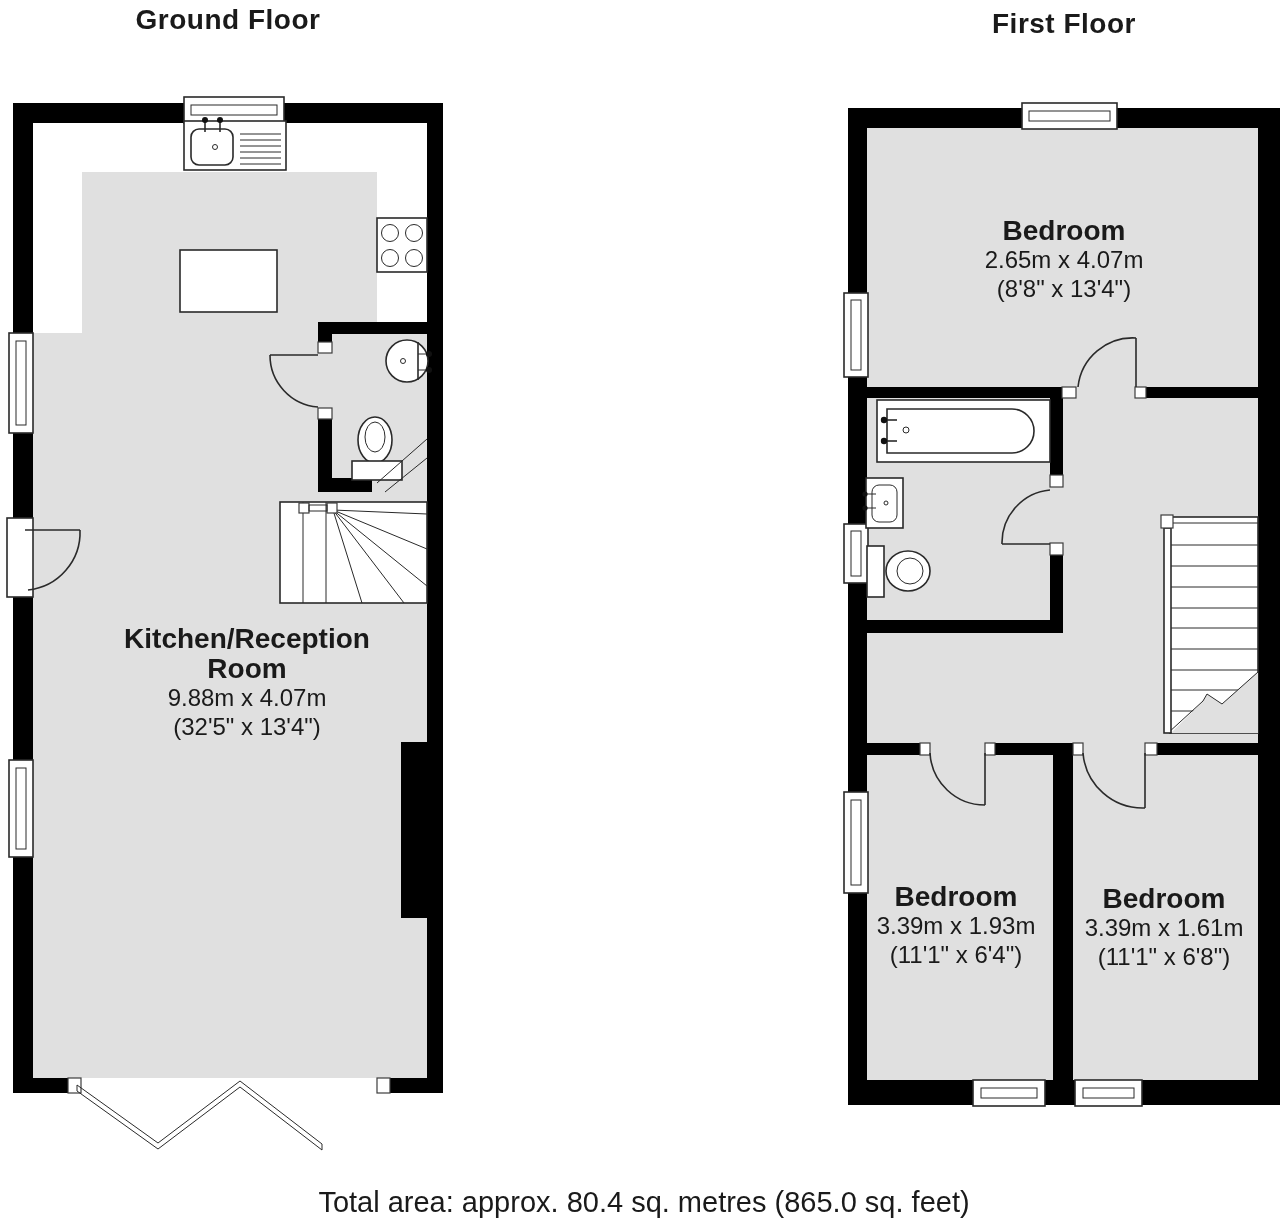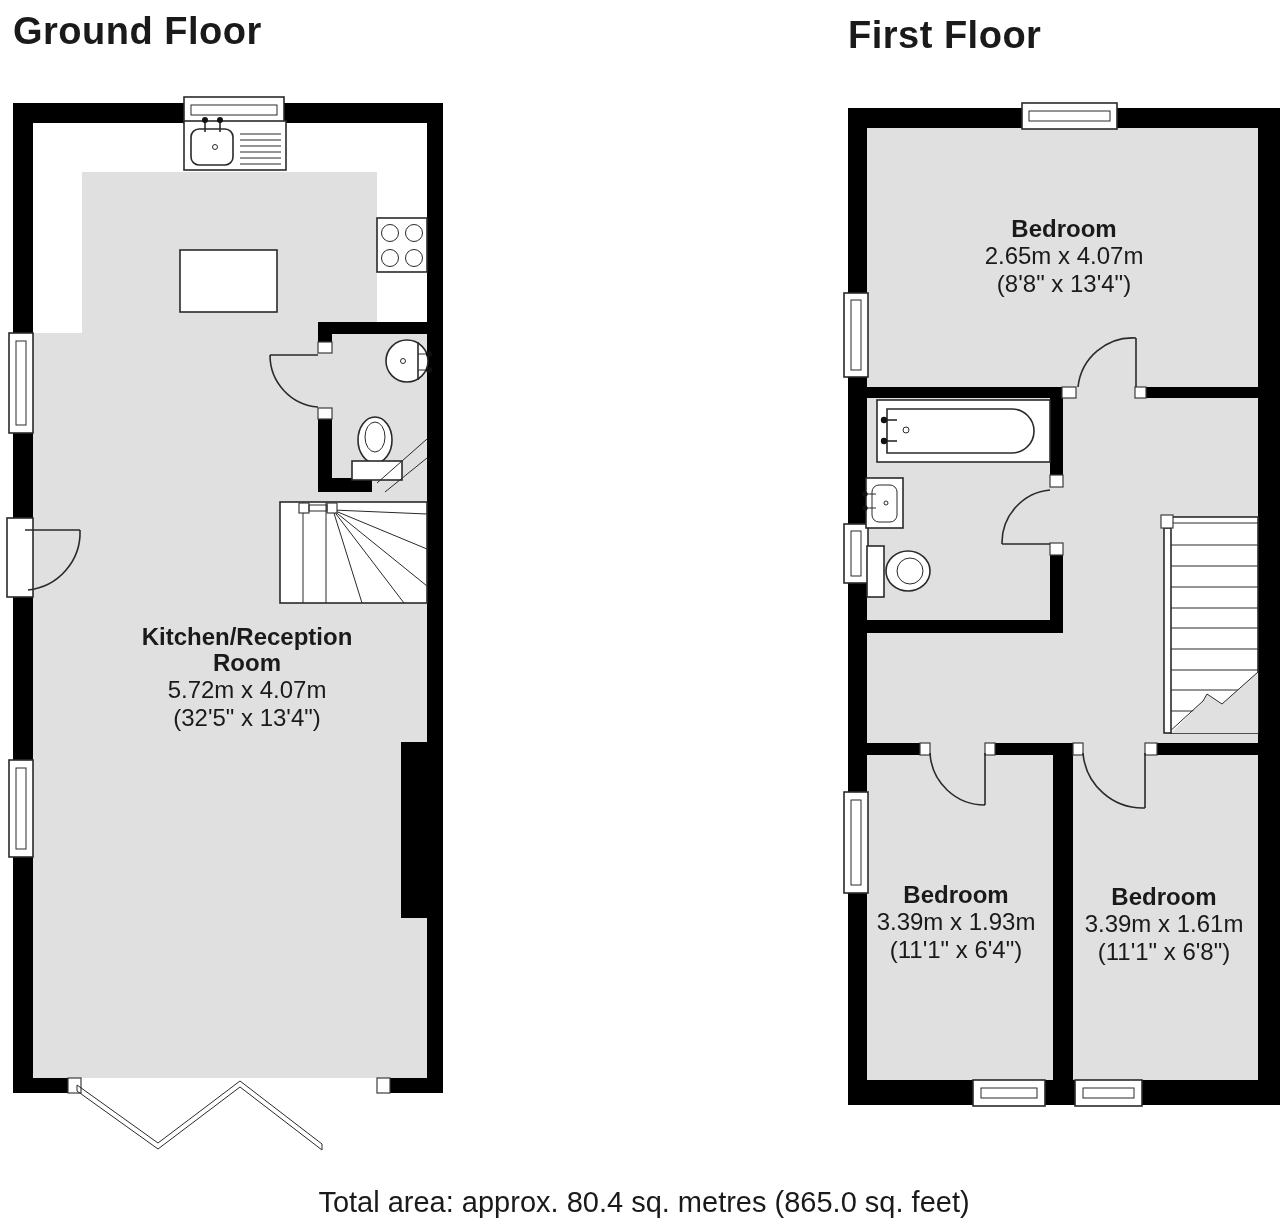--- a/index.html
+++ b/index.html
@@ -16,23 +16,23 @@
   svg{position:absolute;left:0;top:0;}
   .wall{fill:var(--wall);}
   .floor{fill:var(--floor);}
   .white{fill:#ffffff;}
   .fixture{fill:#ffffff;stroke:var(--line);stroke-width:1.6;}
   .ln{fill:none;stroke:var(--line);stroke-width:1.6;}
   .lnthin{fill:none;stroke:var(--line);stroke-width:1;}
   .jamb{fill:#ffffff;stroke:#3c3c3c;stroke-width:1.2;}
   .blk{fill:#111;stroke:none;}
   .brk{fill:var(--floor);stroke:none;}
-  .title{position:absolute;font-weight:bold;font-size:38px;letter-spacing:.5px;margin-top:6px;}
+  .title{position:absolute;text-align:center;font-weight:bold;font-size:28px;letter-spacing:.5px;}
   .room-label{position:absolute;text-align:center;}
-  .room-name{font-weight:bold;font-size:24px;line-height:1.08;text-align:center;}
+  .room-name{font-weight:bold;font-size:28px;line-height:1.08;text-align:center;}
   .room-dim{font-size:24px;line-height:1.18;}
   .footer{position:absolute;left:0;top:1186px;width:1288px;text-align:center;font-size:29px;}
 </style>
 </head>
 <body>
 
 <div class="canvas">
 
   <svg width="1288" height="1228" viewBox="0 0 1288 1228">
 
@@ -277,21 +277,21 @@
         <rect class="jamb" x="1161" y="515" width="12" height="13"></rect>
       </g>
     </g>
   </svg>
 
   <div class="title" style="left:13px;top:4px;width:430px;">Ground Floor</div>
   <div class="title" style="left:848px;top:8px;width:432px;">First Floor</div>
 
   <div class="room-label" style="left:122px;top:624px;width:250px;">
     <div class="room-name">Kitchen/Reception Room</div>
-    <div class="room-dim">5.72m x 4.07m</div>
+    <div class="room-dim">9.88m x 4.07m</div>
     <div class="room-dim">(32'5" x 13'4")</div>
   </div>
 
   <div class="room-label" style="left:954px;top:216px;width:220px;">
     <div class="room-name">Bedroom</div>
     <div class="room-dim">2.65m x 4.07m</div>
     <div class="room-dim">(8'8" x 13'4")</div>
   </div>
 
   <div class="room-label" style="left:846px;top:882px;width:220px;">

